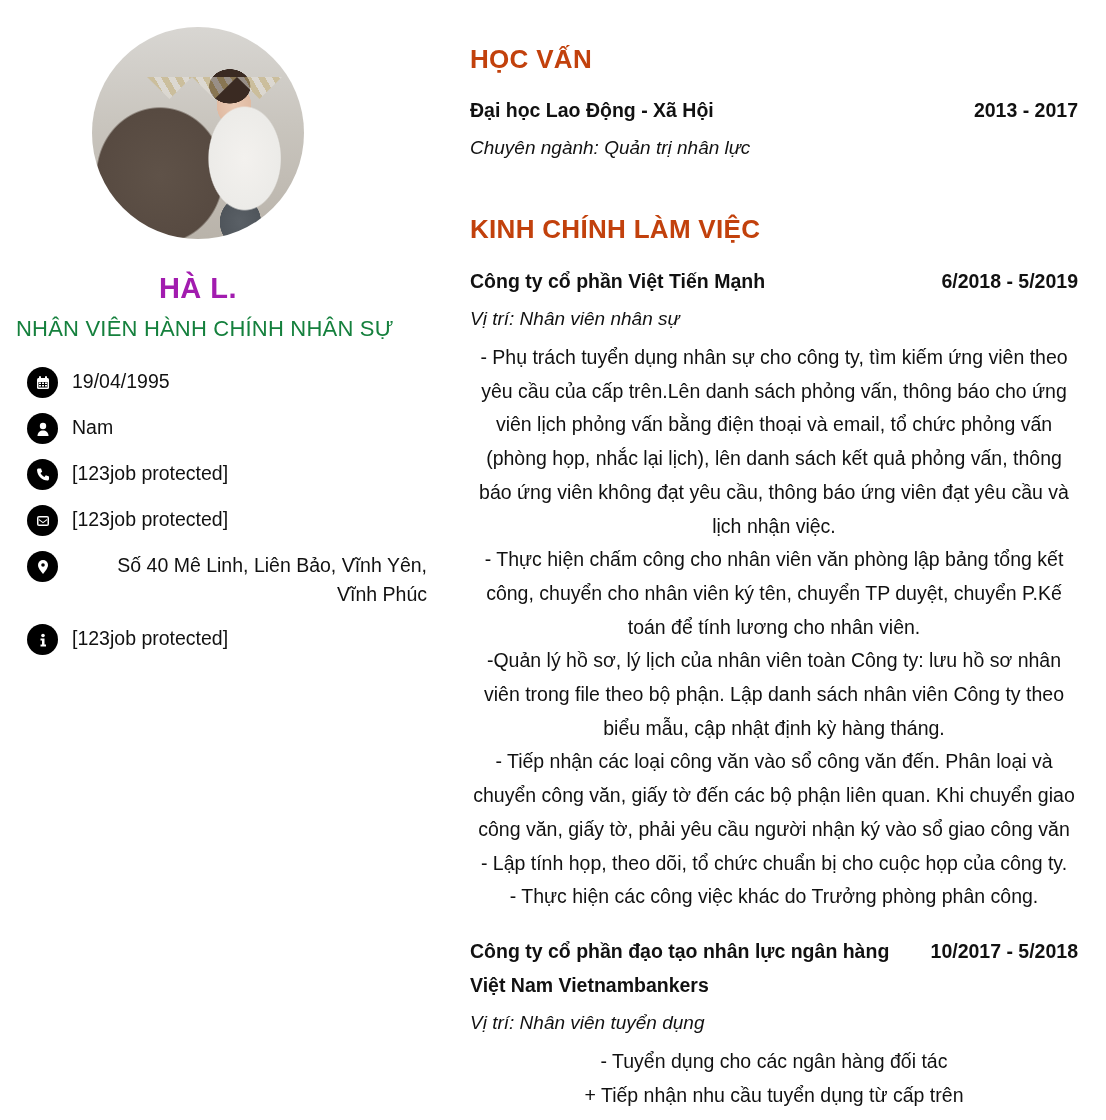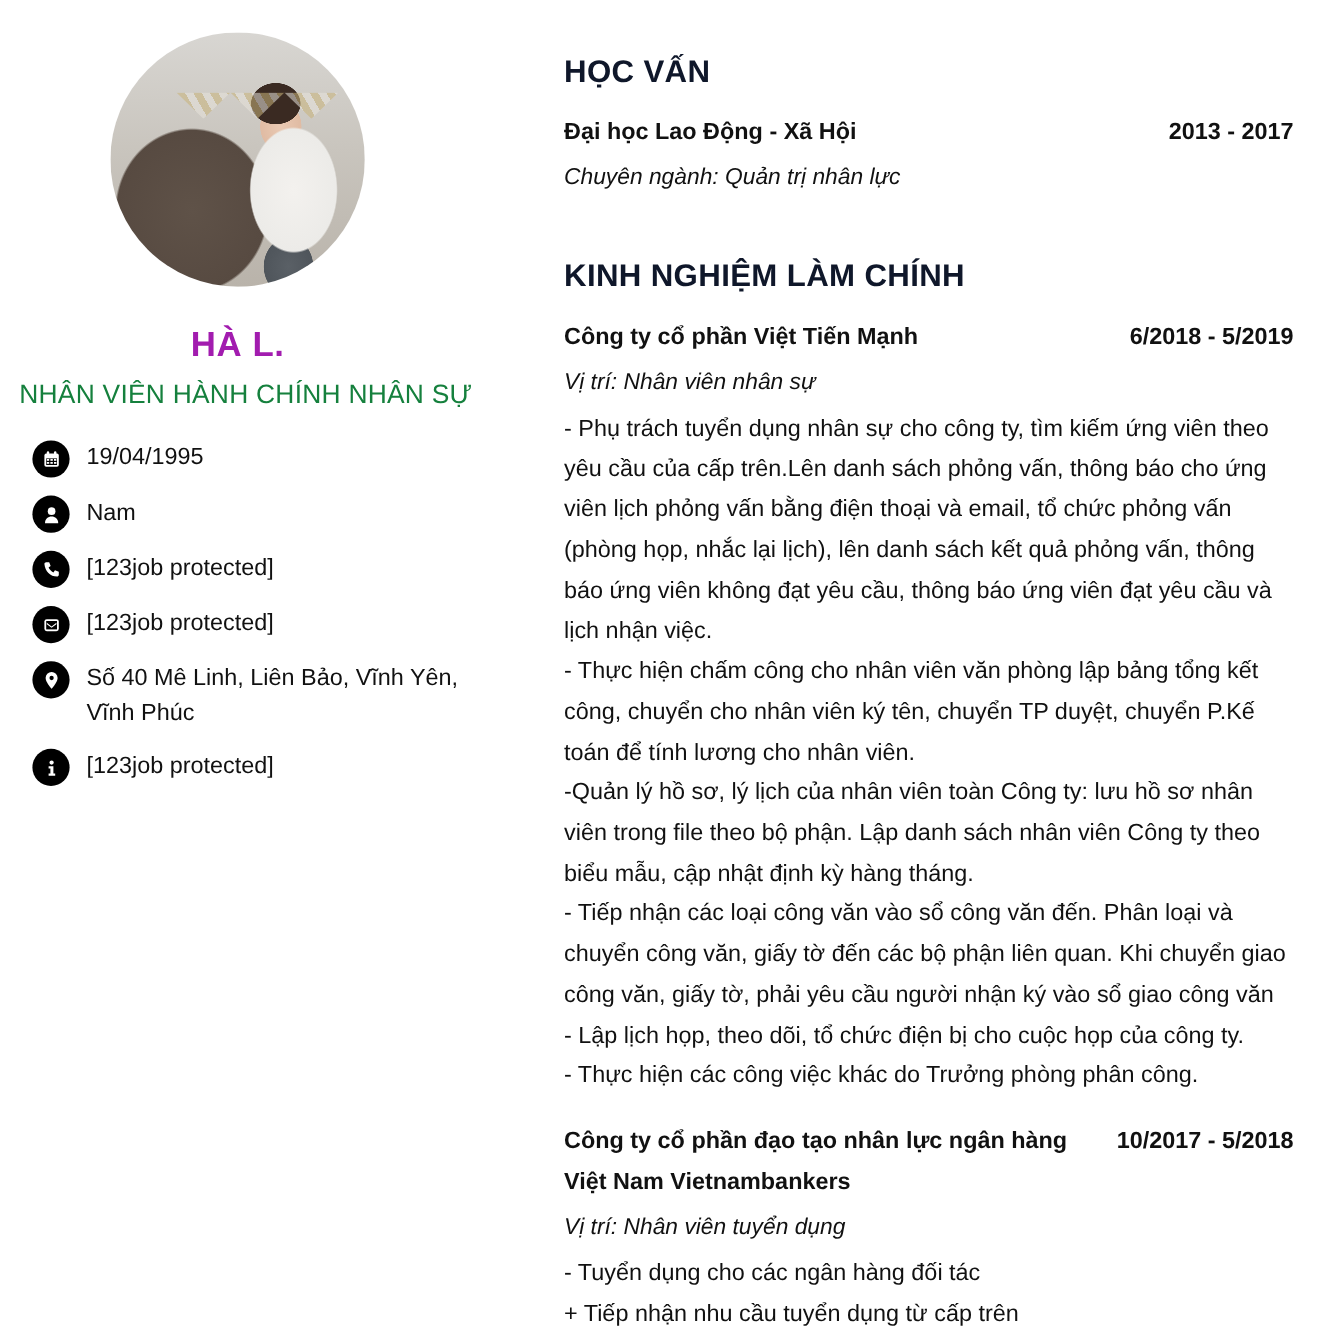--- a/index.html
+++ b/index.html
@@ -32,31 +32,31 @@
   .job-title {
     position: absolute; left: 16px; top: 316px; font-size: 22px; color: #15803d; letter-spacing: 0.2px;
   }
   .contacts { position: absolute; left: 27px; top: 367px; width: 400px; list-style: none; }
   .contact { display: flex; align-items: flex-start; margin-bottom: 15px; }
   .contact .ic {
     flex: 0 0 31px; width: 31px; height: 31px; border-radius: 50%; background: #000;
     display: flex; align-items: center; justify-content: center; margin-right: 14px;
   }
   .contact .ic svg { width: 16px; height: 16px; fill: #fff; }
-  .contact .txt { font-size: 19.5px; line-height: 29px; color: #111; }
+  .contact .txt { font-size: 19.5px; line-height: 29px; color: #111; text-align: right; }
 
   .right { position: absolute; left: 470px; top: 0; width: 610px; }
   .sec-title {
-    position: absolute; left: 0; color: #0f172a; font-weight: bold; font-size: 26px; letter-spacing: 0.3px;
+    position: absolute; left: 0; color: #c2410c; font-weight: bold; font-size: 26px; letter-spacing: 0.3px;
   }
   .row { position: absolute; left: 0; width: 608px; display: flex; justify-content: space-between; align-items: flex-end; }
   .bold { font-weight: bold; font-size: 19.5px; line-height: 34px; }
   .ital { font-style: italic; font-size: 19px; line-height: 34px; position: absolute; left: 0; }
   .desc { position: absolute; left: 0; width: 608px; font-size: 19.5px; line-height: 33.7px; }
-  .desc p { margin: 0; }
+  .desc p { margin: 0; text-align: center; }
 </style>
 </head>
 <body>
 
 <div class="left">
   <div class="avatar">
       <div class="bunting"></div>
     </div>
   <div class="name">HÀ L.</div>
   <div class="job-title">NHÂN VIÊN HÀNH CHÍNH NHÂN SỰ</div>
@@ -131,34 +131,34 @@
 
 <div class="right">
   <div class="sec-title" style="top:44px">HỌC VẤN</div>
 
   <div class="row" style="top:93px">
     <span class="bold">Đại học Lao Động - Xã Hội</span>
     <span class="bold">2013 - 2017</span>
   </div>
   <div class="ital" style="top:131px">Chuyên ngành: Quản trị nhân lực</div>
 
-  <div class="sec-title" style="top:214px">KINH NGHIỆM LÀM CHÍNH</div>
+  <div class="sec-title" style="top:214px">KINH CHÍNH LÀM VIỆC</div>
 
   <div class="row" style="top:264px">
     <span class="bold">Công ty cổ phần Việt Tiến Mạnh</span>
     <span class="bold">6/2018 - 5/2019</span>
   </div>
   <div class="ital" style="top:302px">Vị trí: Nhân viên nhân sự</div>
 
   <div class="desc" style="top:341px">
     <p>- Phụ trách tuyển dụng nhân sự cho công ty, tìm kiếm ứng viên theo yêu cầu của cấp trên.Lên danh sách phỏng vấn, thông báo cho ứng viên lịch phỏng vấn bằng điện thoại và email, tổ chức phỏng vấn (phòng họp, nhắc lại lịch), lên danh sách kết quả phỏng vấn, thông báo ứng viên không đạt yêu cầu, thông báo ứng viên đạt yêu cầu và lịch nhận việc.</p>
     <p>- Thực hiện chấm công cho nhân viên văn phòng lập bảng tổng kết công, chuyển cho nhân viên ký tên, chuyển TP duyệt, chuyển P.Kế toán để tính lương cho nhân viên.</p>
     <p>-Quản lý hồ sơ, lý lịch của nhân viên toàn Công ty: lưu hồ sơ nhân viên trong file theo bộ phận. Lập danh sách nhân viên Công ty theo biểu mẫu, cập nhật định kỳ hàng tháng.</p>
     <p>- Tiếp nhận các loại công văn vào sổ công văn đến. Phân loại và chuyển công văn, giấy tờ đến các bộ phận liên quan. Khi chuyển giao công văn, giấy tờ, phải yêu cầu người nhận ký vào sổ giao công văn</p>
-    <p>- Lập lịch họp, theo dõi, tổ chức điện bị cho cuộc họp của công ty.</p>
+    <p>- Lập tính họp, theo dõi, tổ chức chuẩn bị cho cuộc họp của công ty.</p>
     <p>- Thực hiện các công việc khác do Trưởng phòng phân công.</p>
   </div>
 
   <div class="row" style="top:934px">
     <span class="bold">Công ty cổ phần đạo tạo nhân lực ngân hàng</span>
     <span class="bold">10/2017 - 5/2018</span>
   </div>
   <div class="bold" style="position:absolute;left:0;top:968px">Việt Nam Vietnambankers</div>
   <div class="ital" style="top:1006px">Vị trí: Nhân viên tuyển dụng</div>
 

